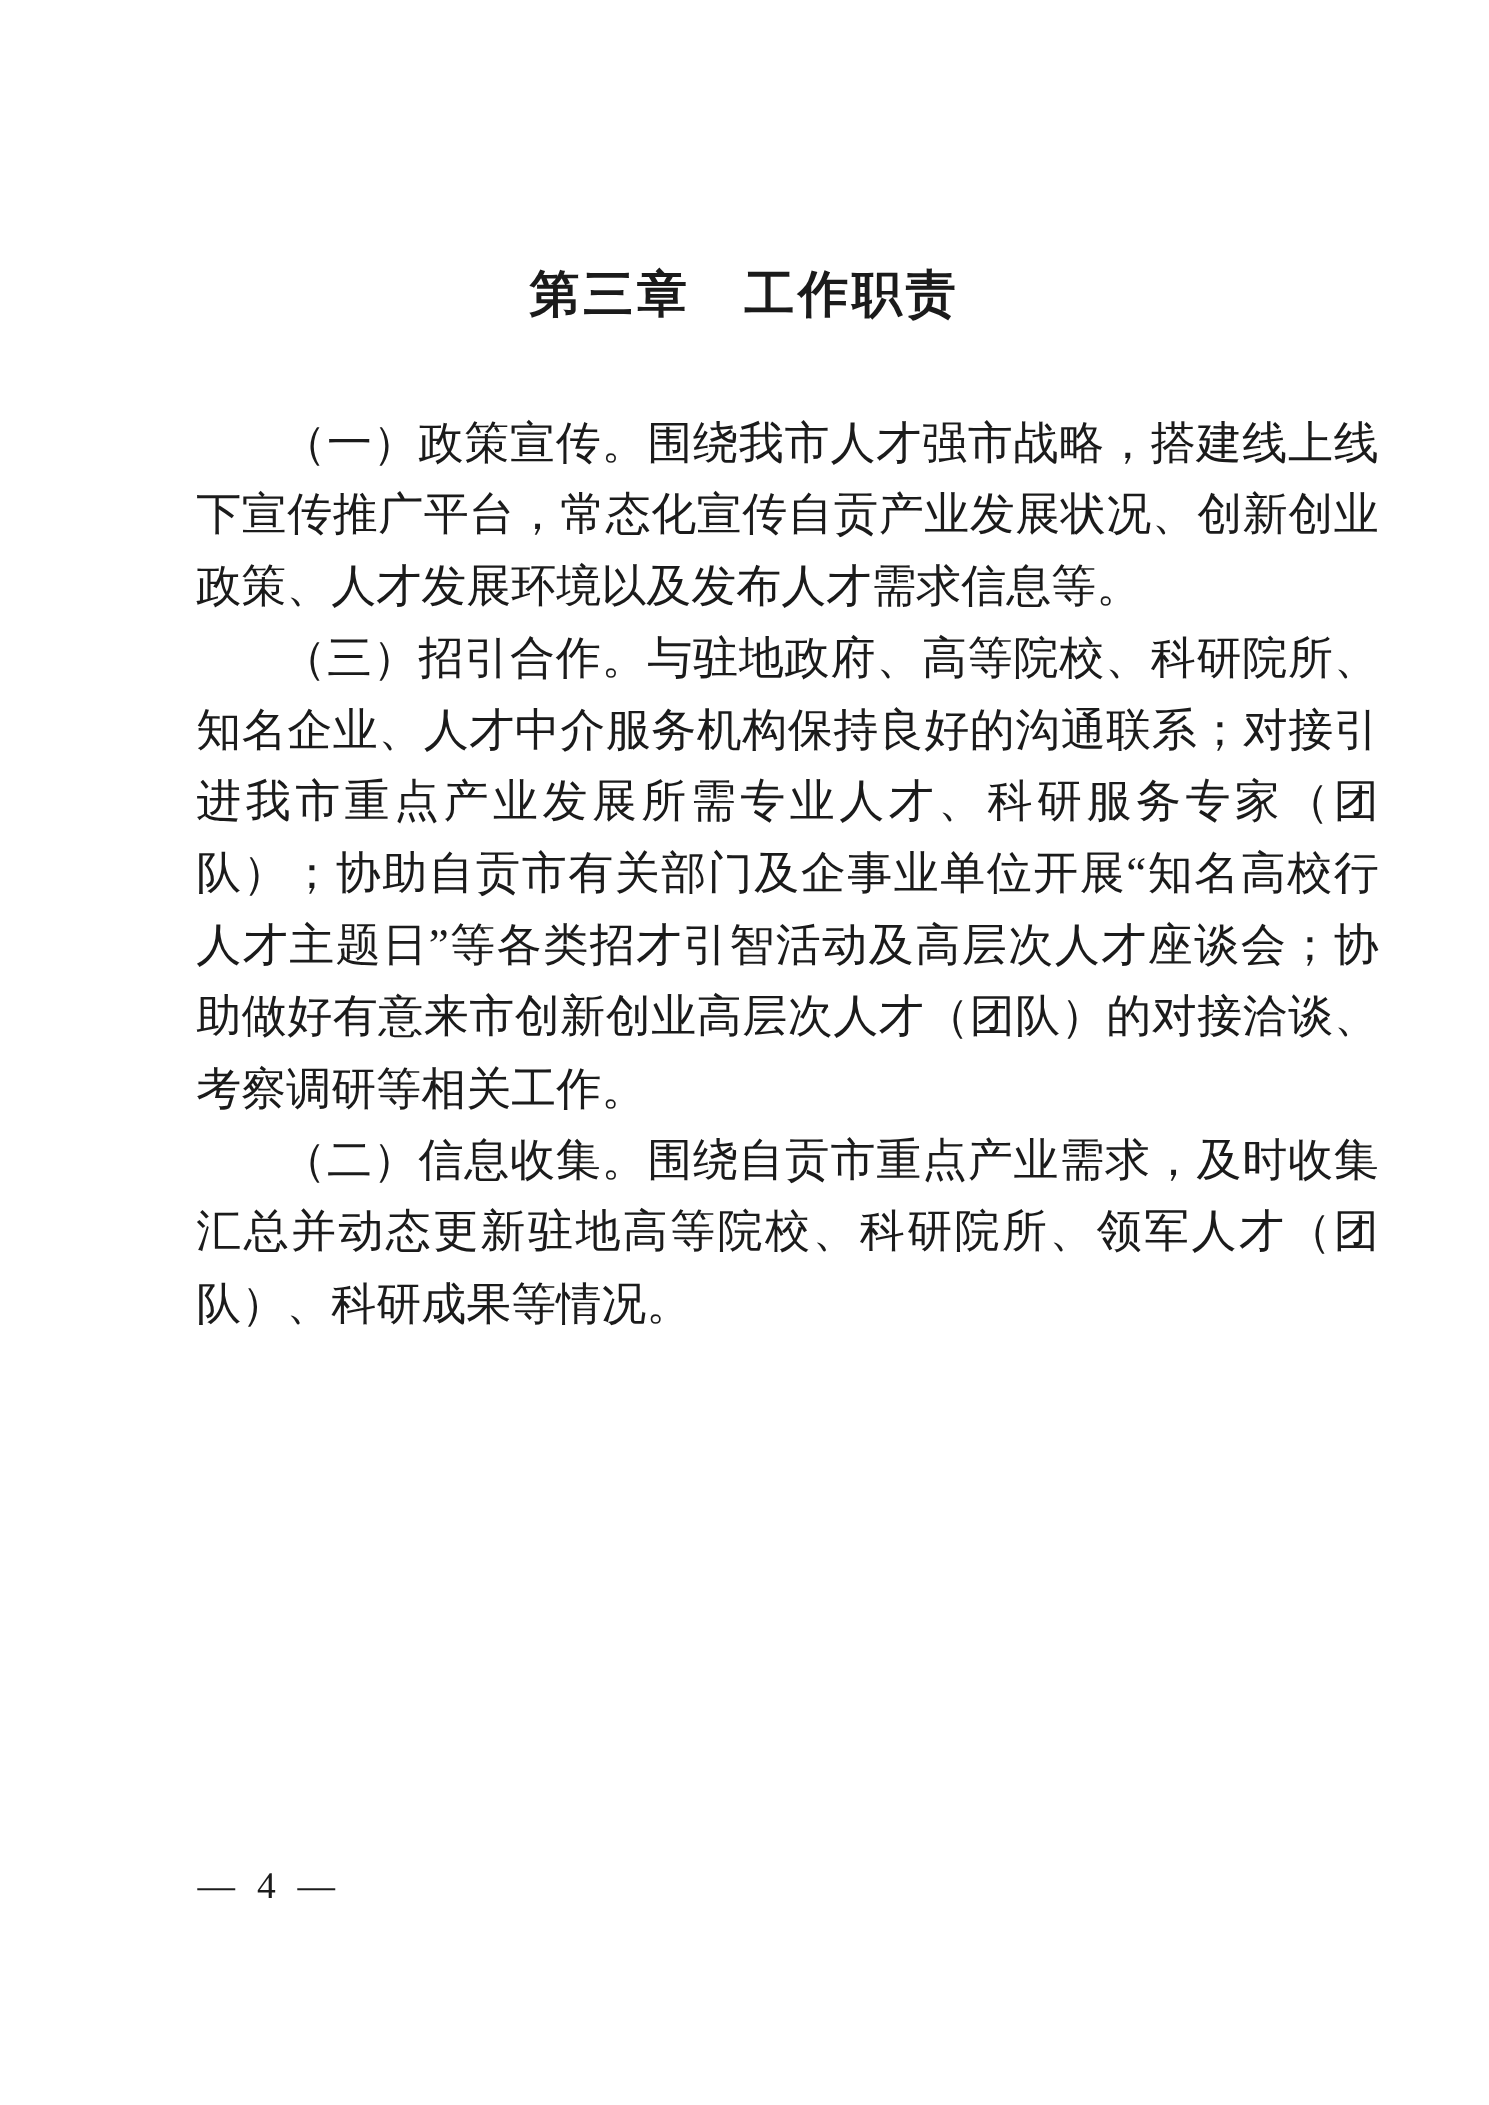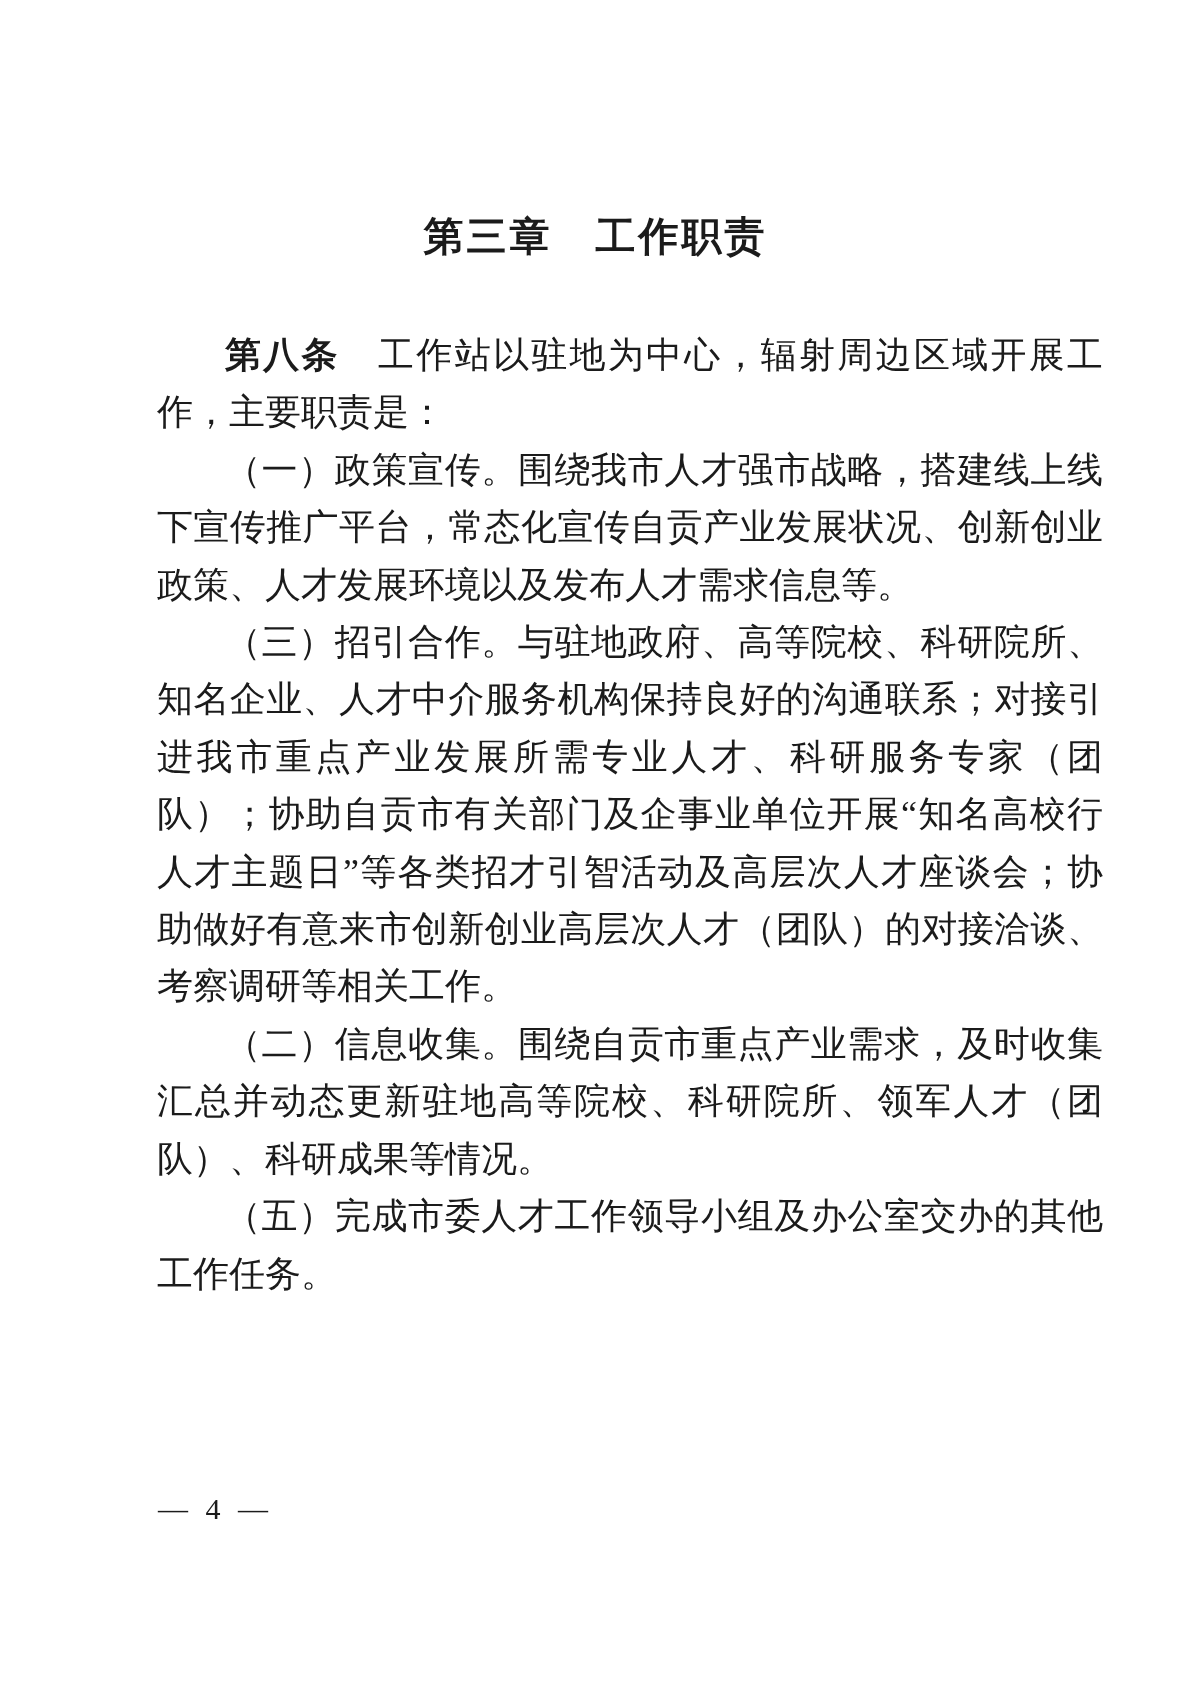--- a/index.html
+++ b/index.html
@@ -63,28 +63,26 @@
 </style>
 </head>
 <body>
 
 <div class="page">
 
   <div class="chapter-title">第三章　工作职责</div>
 
   <div class="doc-body">
 
-    <p><span class="article-label">第八条</span><span>　工作站以驻地为中心，辐射周边区域开展工作，主要职责是：</span></p>
 
     <p>（一）政策宣传。围绕我市人才强市战略，搭建线上线下宣传推广平台，常态化宣传自贡产业发展状况、创新创业政策、人才发展环境以及发布人才需求信息等。</p>
 
     <p>（三）招引合作。与驻地政府、高等院校、科研院所、知名企业、人才中介服务机构保持良好的沟通联系；对接引进我市重点产业发展所需专业人才、科研服务专家（团队）；协助自贡市有关部门及企事业单位开展“知名高校行人才主题日”等各类招才引智活动及高层次人才座谈会；协助做好有意来市创新创业高层次人才（团队）的对接洽谈、考察调研等相关工作。</p>
 
     <p>（二）信息收集。围绕自贡市重点产业需求，及时收集汇总并动态更新驻地高等院校、科研院所、领军人才（团队）、科研成果等情况。</p>
 
 
-    <p>（五）完成市委人才工作领导小组及办公室交办的其他工作任务。</p>
 
   </div>
 
   <div class="page-number">— 4 —</div>
 
 </div>
 
 </body></html>

